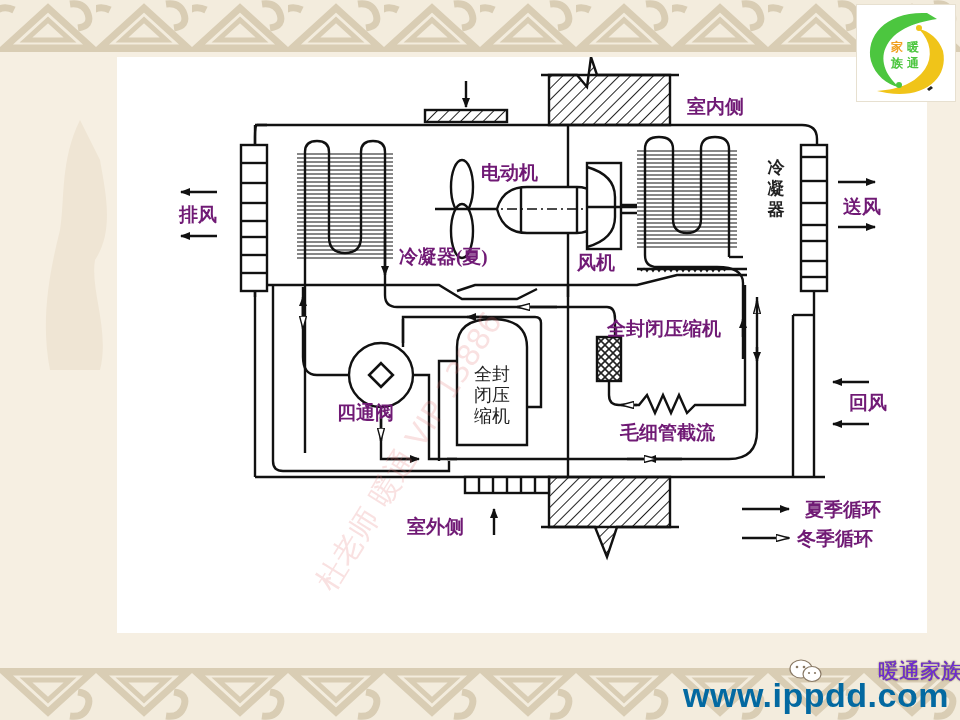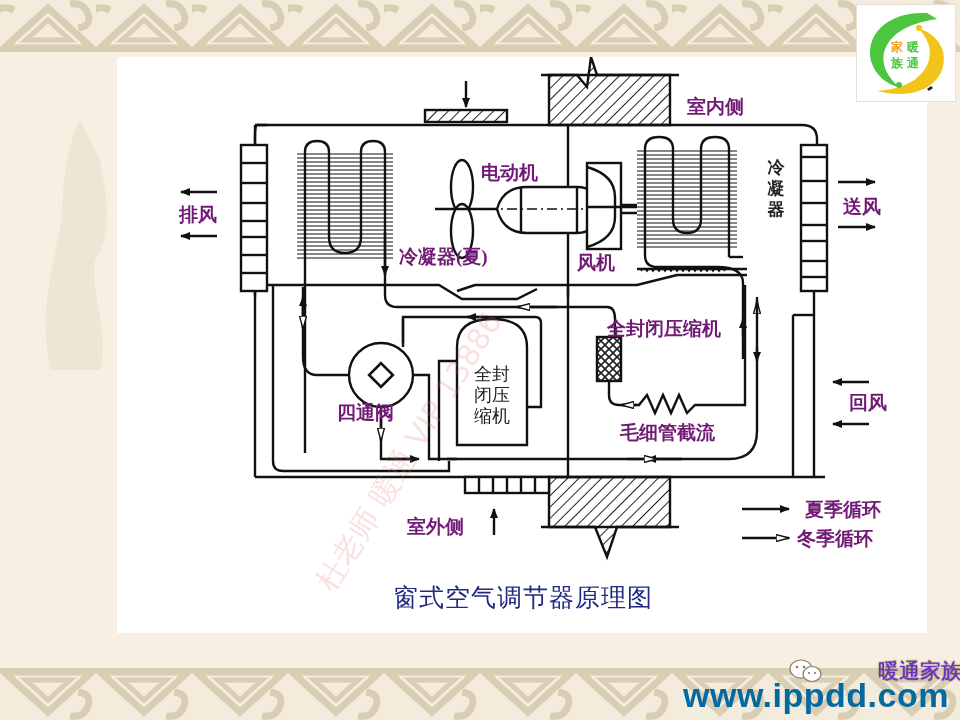--- a/index.html
+++ b/index.html
@@ -277,21 +277,20 @@
   <div class="vlbl" style="left:628px;top:100px;margin-left:22px;">冷凝器</div>
   <div class="lbl" style="left:490px;top:262px;">全封闭压缩机</div>
   <div class="lbl" style="left:503px;top:366px;">毛细管截流</div>
   <div class="lbl" style="left:180px;top:346px;margin-left:40px;">四通阀</div>
   <div class="comp-lbl" style="left:352px;top:306px;">全封闭压缩机</div>
   <div class="lbl" style="left:290px;top:460px;">室外侧</div>
 
   <div class="lbl" style="left:680px;top:443px;margin-left:8px;">夏季循环</div>
   <div class="lbl" style="left:680px;top:472px;">冬季循环</div>
 
-  <div class="caption">窗式空气调节器原理图</div>
 </div>
 
 <div class="logo">
   <svg width="98" height="96" viewBox="0 0 98 96">
     <path d="M70 8 C30 6 8 30 14 56 C18 70 30 80 42 82 C28 70 22 54 30 40 C38 26 54 18 80 14 Z" fill="#4cc63f"></path>
     <path d="M30 88 C66 94 92 74 86 46 C82 34 72 26 62 24 C74 36 76 52 68 64 C58 78 44 84 20 86 Z" fill="#f0c419"></path>
     <circle cx="62" cy="23" r="3" fill="#f0c419"></circle>
     <circle cx="42" cy="80" r="3" fill="#4cc63f"></circle>
     <path d="M70 84 l4 -3 l2 2 l-4 3 z" fill="#222"></path>
   </svg>

